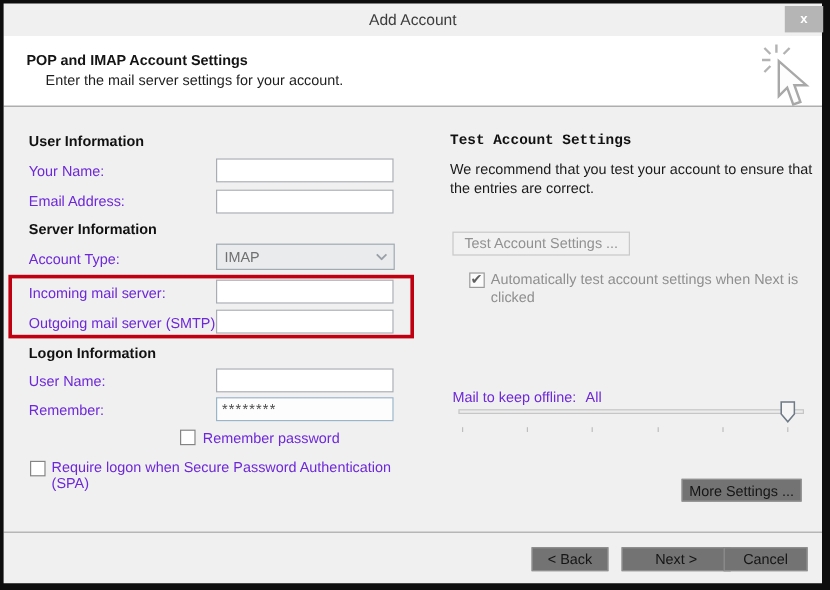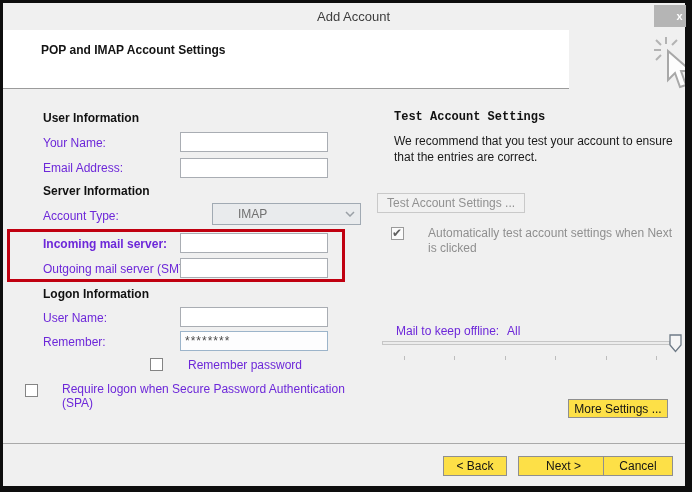--- a/index.html
+++ b/index.html
@@ -3,21 +3,21 @@
 <meta charset="utf-8">
 <style>
   * { box-sizing: border-box; margin: 0; padding: 0; }
   html, body { width: 692px; height: 492px; }
   body {
     position: relative;
     font-family: "Liberation Sans", sans-serif;
     background: #f0f0f0;
     overflow: hidden;
   }
-  .abs { position: absolute; padding-left: 19px; }
+  .abs { position: absolute; }
 
   
   .frame {
     position: absolute; inset: 0; z-index: 30; pointer-events: none;
     border-left: 3px solid #0e0e0e; border-top: 3px solid #0e0e0e;
     border-right: 7px solid #0e0e0e; border-bottom: 6px solid #0e0e0e;
   }
 
   
   .titlebar { left: 3px; top: 3px; width: 682px; height: 27px; background: #f0f0f0; }
@@ -26,21 +26,21 @@
     font-size: 13px; color: #3d3d3d;
   }
   .close-btn {
     left: 654px; top: 5px; width: 32px; height: 22px; z-index: 35;
     background: #b5b5b5; color: #ffffff; font-size: 11px; font-weight: bold;
     text-align: center; line-height: 22px; cursor: pointer;
   }
 
   
   .header {
-    left: 3px; top: 30px; width: 566px; height: 59px;
+    left: 3px; top: 30px; width: 682px; height: 59px;
     background: #ffffff; border-bottom: 1px solid #9b9b9b; z-index: 2;
   }
   .header-title { left: 19px; top: 13px; font-size: 12px; font-weight: bold; color: #141414; }
   .header-subtitle { left: 35px; top: 30px; font-size: 12px; color: #1e1e1e; }
   .cursor-icon { left: 634px; top: 36px; z-index: 10; }
 
   
   .section { font-size: 12px; font-weight: bold; color: #111; }
   .lbl { font-size: 12px; color: #6d28d9; }
 
@@ -50,39 +50,39 @@
     font-family: "Liberation Sans", sans-serif; font-size: 12px; color: #333;
     padding: 0 4px; width: 148px; height: 20px;
   }
   .txt.pwd {
     border: 1px solid #9cb4ca; background: #fdfdfe; color: #4a4a4a;
     letter-spacing: 1px;
   }
   .combo {
     left: 180px; top: 203px; width: 149px; height: 22px;
     background: #e9ebed; border: 1px solid #a1aab3;
-    display: flex; align-items: center; justify-content: space-between; margin-left: 32px;
+    display: flex; align-items: center; justify-content: space-between;
   }
   .combo .combo-text { font-size: 12px; color: #707070; padding-left: 6px; }
   .combo .combo-arrow { width: 20px; height: 100%; display: flex; align-items: center; justify-content: center; }
 
   
   .cb {
     width: 13px; height: 13px; background: #ffffff; border: 1px solid #848484;
     position: absolute;
   }
   .cb.disabled { border-color: #9a9a9a; background: #fbfbfb; }
   .cb.checked::after {
     content: "\2714"; position: absolute; left: 0px; top: -2px;
     font-size: 12px; color: #5f5f5f;
   }
 
   
   .btn {
-    position: absolute; background: #fde047; border: 1px solid #8f8f8f;
+    position: absolute; background: #737373; border: 1px solid #8f8f8f;
     font-family: "Liberation Sans", sans-serif; font-size: 12px; color: #151515;
     cursor: pointer; padding: 0;
   }
   .btn.disabled {
     background: #f1f1f1; border-color: #c9c9c9; color: #919191;
     text-align: left; padding-left: 9px; cursor: default;
   }
 
   
   .highlight {
@@ -110,20 +110,21 @@
 </head>
 <body>
 
 <div class="abs titlebar">
   <div class="title">Add Account</div>
 </div>
 <div class="abs close-btn">x</div>
 
 <div class="abs header">
   <div class="abs header-title">POP and IMAP Account Settings</div>
+  <div class="abs header-subtitle">Enter the mail server settings for your account.</div>
 </div>
 <div class="abs cursor-icon">
   <svg width="46" height="58" viewBox="0 0 46 58">
     <g stroke="#b3b3b3" stroke-width="2" fill="none">
       <line x1="13" y1="1" x2="13" y2="8"></line>
       <line x1="3" y1="4" x2="8" y2="9"></line>
       <line x1="1" y1="14" x2="8" y2="14"></line>
       <line x1="24" y1="4" x2="19" y2="9"></line>
       <line x1="3" y1="24" x2="8" y2="19"></line>
     </g>
@@ -146,21 +147,21 @@
   <span class="combo-text">IMAP</span>
   <span class="combo-arrow">
     <svg width="10" height="6" viewBox="0 0 10 6">
         <polyline points="1,1 5,5 9,1" fill="none" stroke="#9aa0a6" stroke-width="1.5"></polyline>
       </svg>
   </span>
 </div>
 
 <div class="abs highlight"></div>
 
-<div class="abs lbl" style="left:24px; top:237px;font-weight:bold;">Incoming mail server:</div>
+<div class="abs lbl" style="left:24px; top:237px;">Incoming mail server:</div>
 <input class="abs txt" style="left: 180px; top: 233px;" type="text">
 
 <div class="abs lbl" style="left:24px; top:262px;">Outgoing mail server (SMTP):</div>
 <input class="abs txt" style="left: 180px; top: 258px;" type="text">
 
 <div class="abs section" style="left:24px; top:287px;">Logon Information</div>
 
 <div class="abs lbl" style="left:24px; top:311px;">User Name:</div>
 <input class="abs txt" style="left: 180px; top: 307px;" type="text">
 

